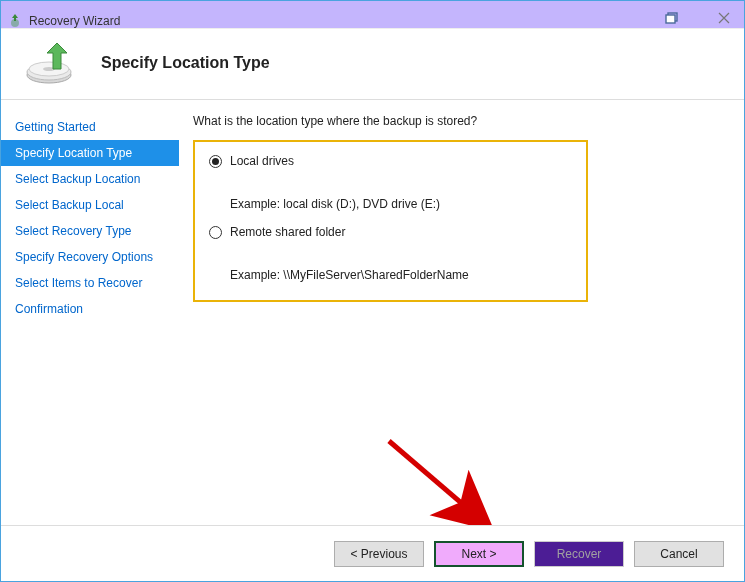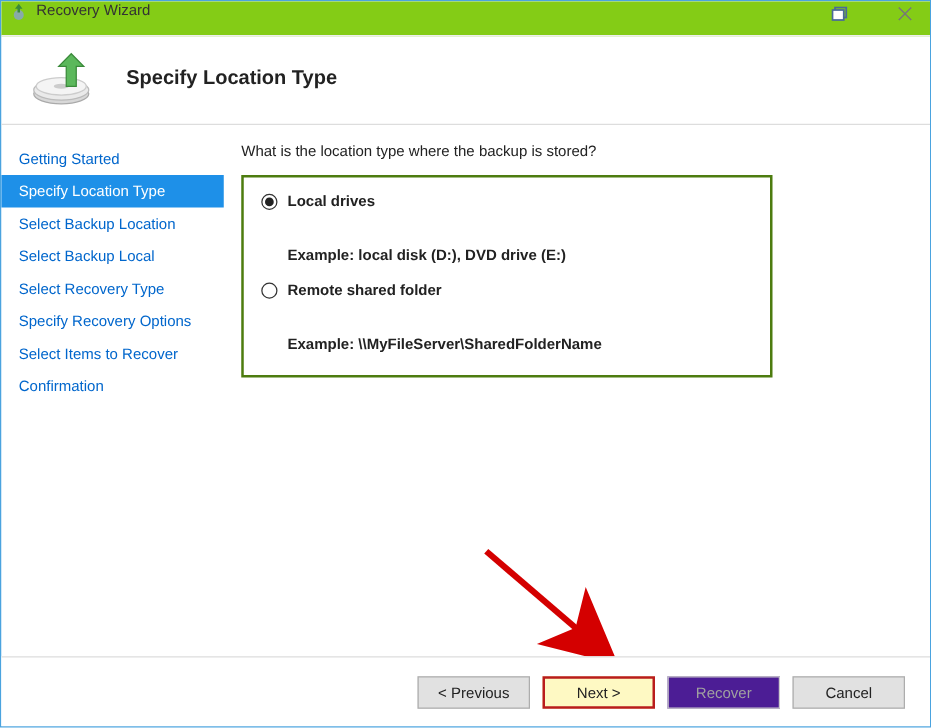--- a/index.html
+++ b/index.html
@@ -9,23 +9,23 @@
       background: #fff;
       width: 745px;
       height: 582px;
       border: 1px solid #4aa3df;
       position: relative;
       overflow: hidden;
     }
     .titlebar {
       height: 28px;
       display: flex;
-      align-items: flex-start;
+      align-items: flex-end;
       padding: 0 6px;
-      background: #84cc16;
+      background: #c4b5fd;
       border-bottom: 1px solid #eee;
     }
     .titlebar .app-icon {
       width: 16px; height: 16px;
       margin-right: 6px;
       display: inline-flex; align-items: center; justify-content: center;
     }
     .titlebar .title { flex: 0 0 auto; color: #333; }
     .titlebar .spacer { flex: 1; }
     .titlebar .win-btn {
@@ -77,24 +77,23 @@
       flex: 1;
       padding: 14px 4px 10px 14px;
       position: relative;
     }
     .prompt {
       font-size: 12px;
       color: #222;
       margin-bottom: 12px;
     }
     .options-box {
-      border: 2px solid #4d7c0f;
+      border: 2px solid #eab308;
       padding: 12px 14px 18px 14px;
-      width: 425px;
-      font-weight: bold;
+      width: 395px;
     }
     .radio-row {
       display: flex;
       align-items: flex-start;
       margin-bottom: 4px;
     }
     .radio-outer {
       width: 13px; height: 13px;
       border: 1px solid #333;
       border-radius: 50%;
@@ -134,22 +133,22 @@
       height: 26px;
       border: 1px solid #adadad;
       background: #e1e1e1;
       font-size: 12px;
       font-family: inherit;
       color: #222;
       cursor: default;
       padding: 0 8px;
     }
     .btn.default {
-      border: 2px solid #b91c1c;
-      background: #fef9c3;
+      border: 2px solid #14532d;
+      background: #f0abfc;
     }
     .btn.disabled {
       color: #a0a0a0;
       background: #4c1d95;
       border-color: #ccc;
     }
 
     .arrow-annot {
       position: absolute;
       left: 378px;

